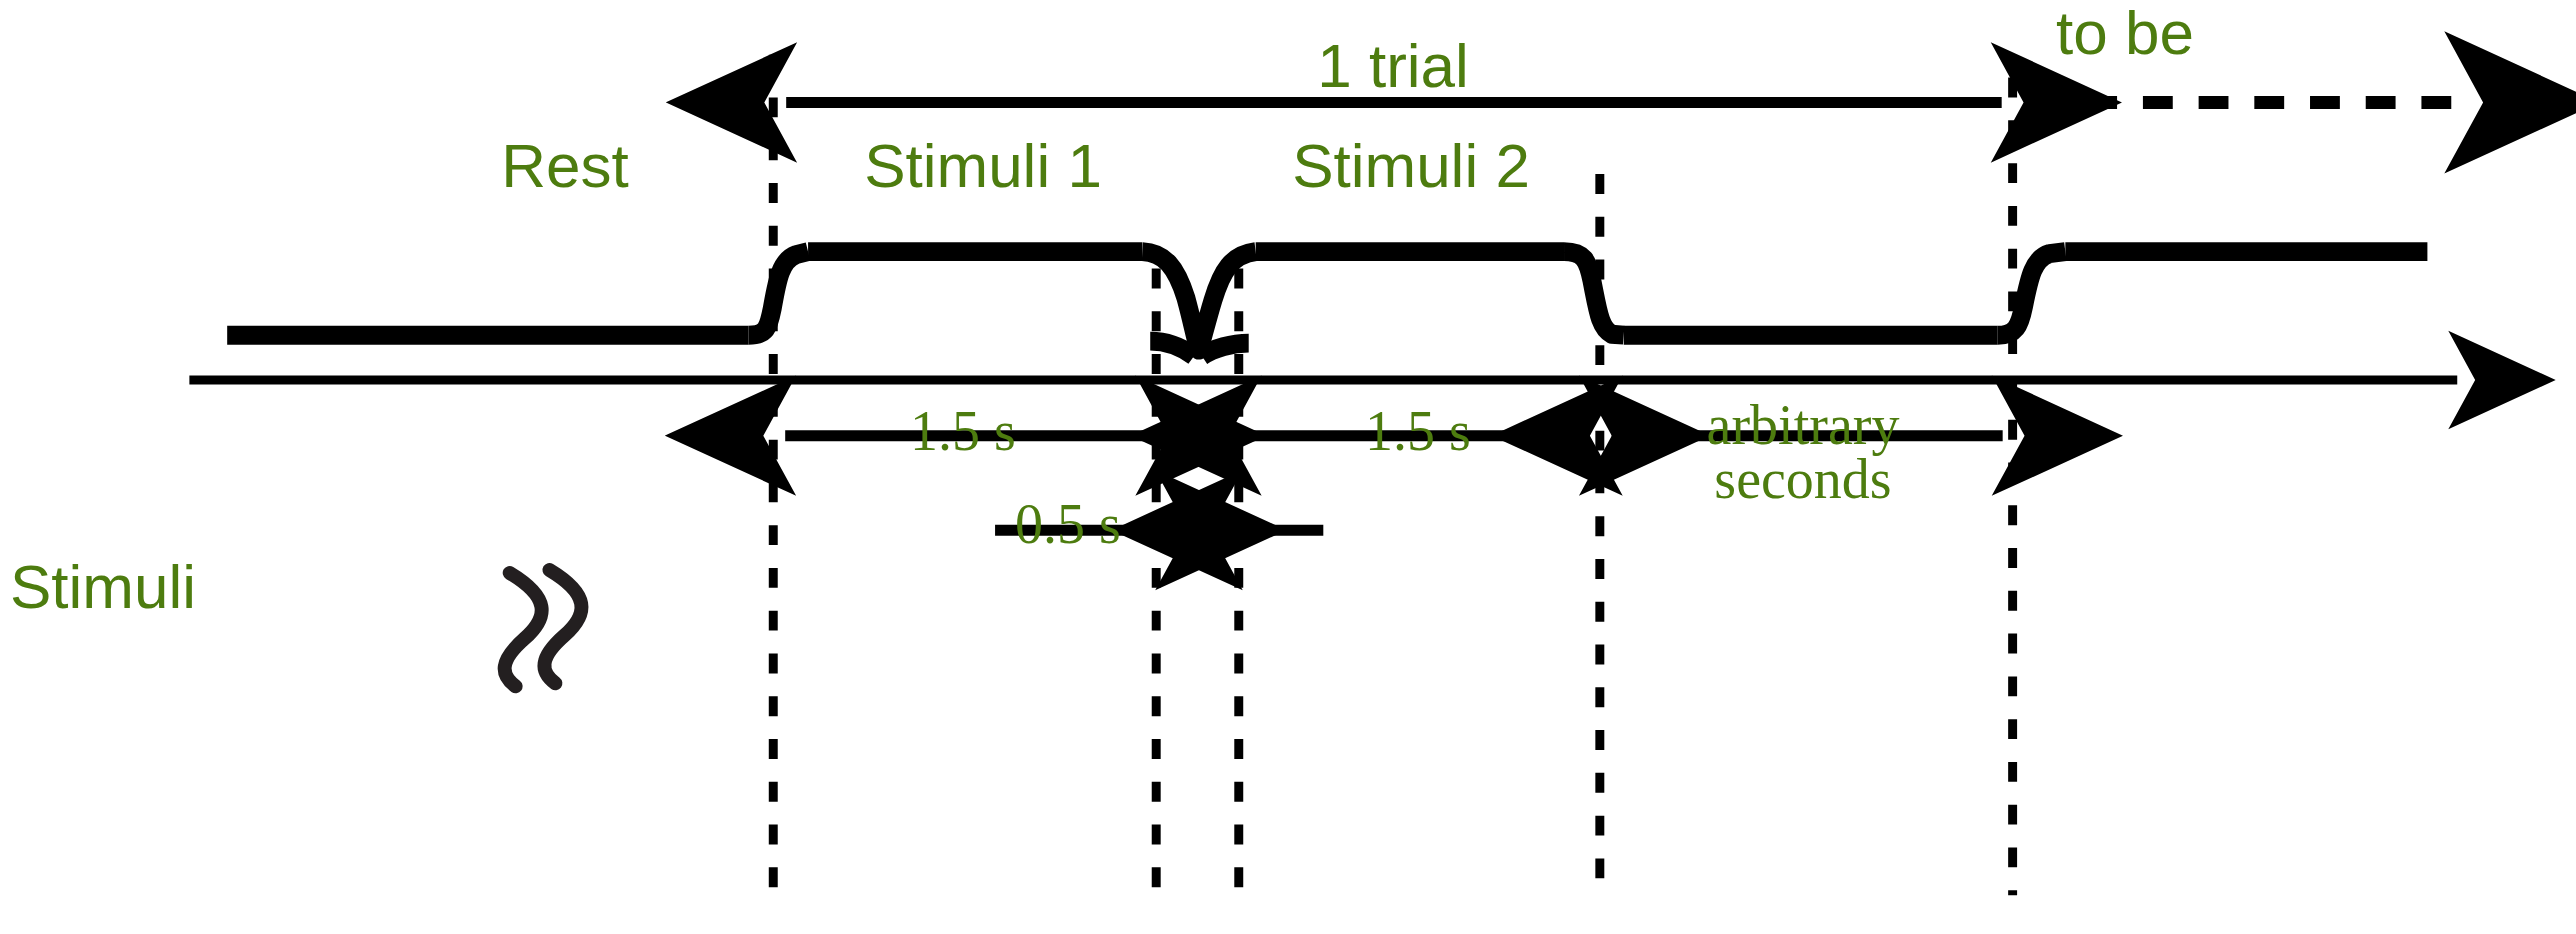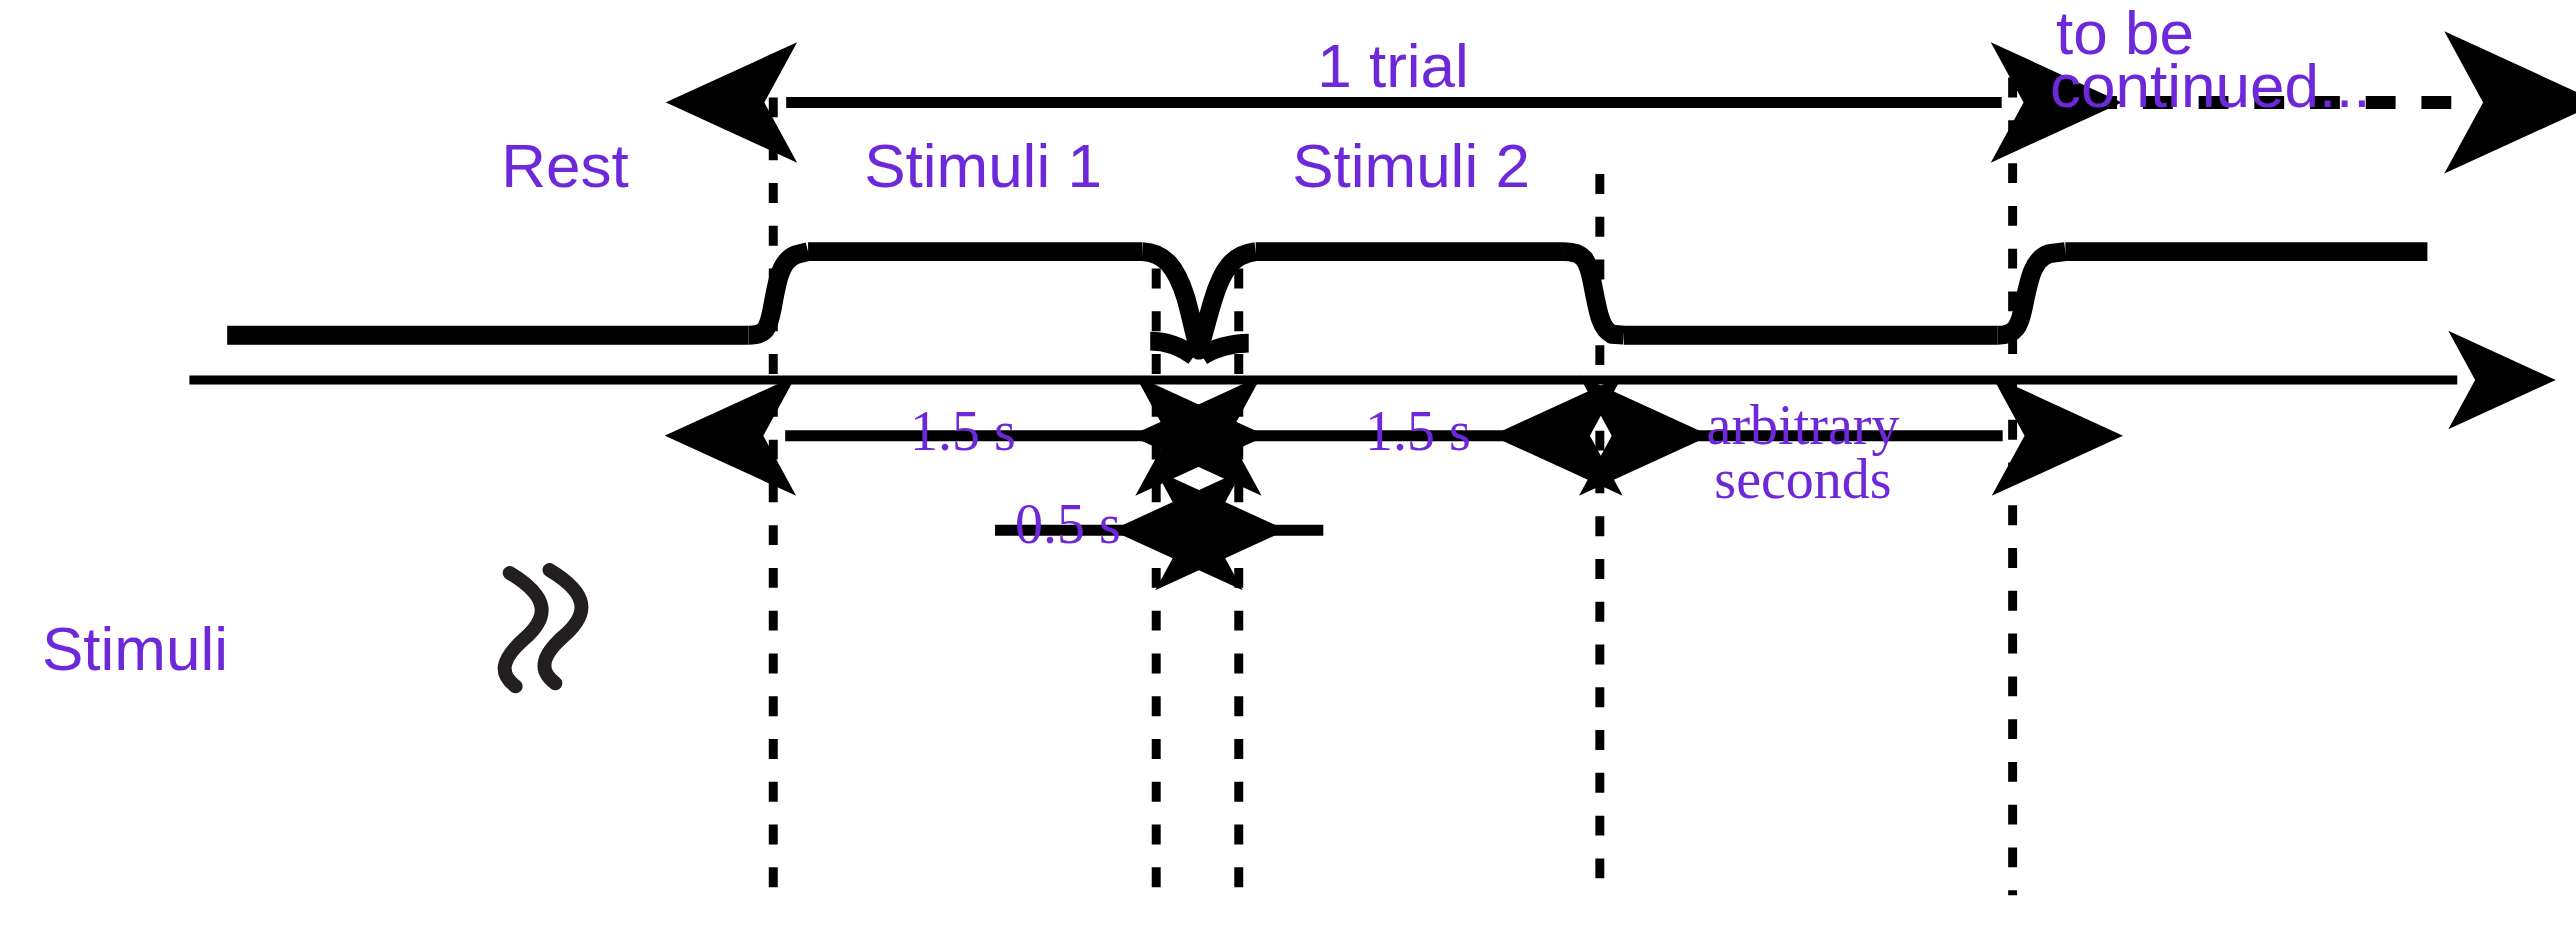--- a/index.html
+++ b/index.html
@@ -1,20 +1,20 @@
 <!DOCTYPE html>
 <html><head>
 <meta charset="utf-8">
 <style>
   html,body{margin:0;padding:0;background:#fff;}
   body{width:2576px;height:934px;overflow:hidden;
        font-family:"Liberation Sans",sans-serif;}
   #stage{position:relative;width:2576px;height:934px;background:#fff;}
   svg{position:absolute;inset:0;display:block;}
-  .lbl{position:absolute;color:#6d28d9;white-space:nowrap;line-height:1.05;}
+  .lbl{position:absolute;color:#4d7c0f;white-space:nowrap;line-height:1.05;}
   .sans{font-family:"Liberation Sans",sans-serif;font-size:62px;}
   .serif{font-family:"Liberation Serif",serif;font-size:56px;}
   .ctr{transform:translateX(-50%);text-align:center;}
 </style>
 </head>
 <body>
 
 <div id="stage">
 
   <svg width="2576" height="934" viewBox="0 0 2589 939">
@@ -92,26 +92,25 @@
     <line x1="789" y1="438" x2="1152" y2="438" stroke="#000" stroke-width="11" marker-start="url(#ahL)" marker-end="url(#ahR)"></line>
 
     <line x1="1257" y1="438" x2="1598" y2="438" stroke="#000" stroke-width="11" marker-start="url(#ahL)" marker-end="url(#ahR)"></line>
 
     <line x1="1620" y1="438" x2="2013" y2="438" stroke="#000" stroke-width="11" marker-start="url(#ahL)" marker-end="url(#ahR)"></line>
 
     <line x1="1000" y1="533" x2="1172" y2="533" stroke="#000" stroke-width="11" marker-end="url(#ahR)"></line>
     <line x1="1330" y1="533" x2="1238" y2="533" stroke="#000" stroke-width="11" marker-end="url(#ahR)"></line>
   </svg>
 
-  <div class="lbl sans" style="left:10px;top:616px;margin-left:32px;">Stimuli</div>
+  <div class="lbl sans" style="left:10px;top:554px;">Stimuli</div>
 
   <div class="lbl sans ctr" style="left:1393px;top:33px;">1 trial</div>
 
   <div class="lbl sans" style="left:2050px;top:0px;margin-left:6px;">to be</div>
-  <div class="lbl sans" style="left:2050px;top:53px;">continued...</div>
 
   <div class="lbl sans ctr" style="left:565px;top:133px;">Rest</div>
   <div class="lbl sans ctr" style="left:983px;top:133px;">Stimuli 1</div>
   <div class="lbl sans ctr" style="left:1411px;top:133px;">Stimuli 2</div>
 
   <div class="lbl serif ctr" style="left:963px;top:402px;">1.5 s</div>
   <div class="lbl serif ctr" style="left:1418px;top:402px;">1.5 s</div>
   <div class="lbl serif ctr" style="left:1803px;top:396px;">arbitrary</div>
   <div class="lbl serif ctr" style="left:1803px;top:450px;">seconds</div>
 

